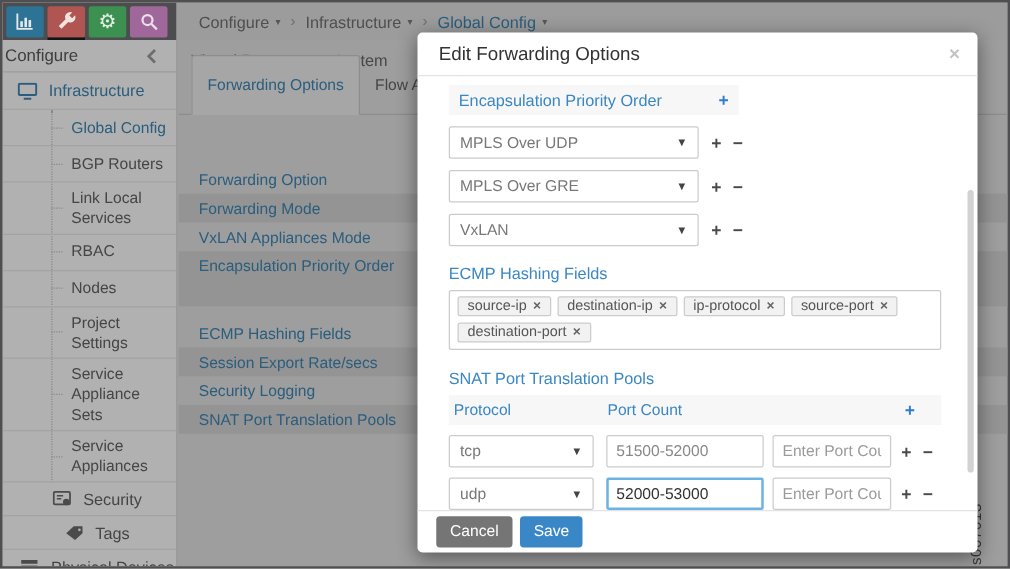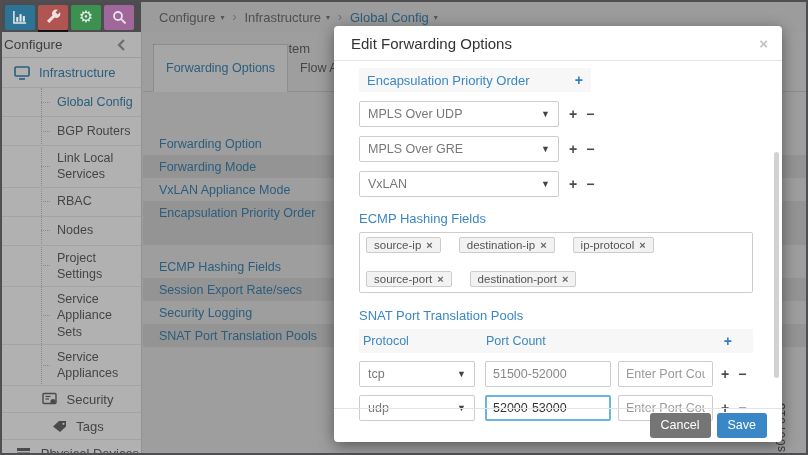--- a/index.html
+++ b/index.html
@@ -73,42 +73,42 @@
   .h-blue { font-size:13px; color:#3a87c4; }
   .plus-blue { color:#2e7ec9; font-weight:700; font-size:14px; line-height:1; }
   .drow { display:flex; align-items:center; margin-top:9px; }
   .dselect { width:200px; height:26px; border:1px solid #ccc; border-radius:2px; background:#fff;
              display:flex; align-items:center; justify-content:space-between; padding:0 8px;
              font-size:12.5px; color:#777; }
   .dcaret { font-size:9px; color:#444; }
   .rowicons { display:flex; gap:9px; margin-left:10px; color:#4a4a4a; font-weight:700; font-size:14px; }
   .ecmp-head { margin-top:14px; }
   .chipbox { margin-top:6px; border:1px solid #ccc; border-radius:2px; padding:4px 6px 5px;
-             display:flex; flex-wrap:wrap; gap:18px; }
+             display:flex; flex-wrap:wrap; gap:5px; }
   .chip { display:inline-flex; align-items:center; gap:5px; background:#f2f2f2; border:1px solid #ccc;
           border-radius:2px; padding:1px 7px; font-size:11.5px; color:#555; }
   .chip-x { font-size:11px; font-weight:700; color:#666; }
   .snat-head { margin-top:15px; }
   .snat-cols { margin-top:6px; height:24px; background:#f7f7f7; display:flex; align-items:center;
                padding:0 8px 0 4px; font-size:12.5px; color:#3a87c4; }
   .snat-cols .c1 { width:123px; } .snat-cols .c2 { width:133px; }
   .snat-cols .plus-blue { margin-left:auto; margin-right:13px; }
   .snat-row { display:flex; align-items:center; margin-top:8px; }
   .pselect { width:116px; height:26px; border:1px solid #ccc; border-radius:2px; background:#fff;
              display:flex; align-items:center; justify-content:space-between; padding:0 8px;
              font-size:12.5px; color:#777; }
   .tinput { height:26px; border:1px solid #ccc; border-radius:2px; padding:0 7px; font-size:12.5px;
             font-family:inherit; color:#888; outline:none; }
   .range-in { margin-left:10px; width:126px; }
   .count-in { margin-left:7px; width:95px; }
   .tinput::placeholder { color:#9b9b9b; }
   .tinput.focused { border:2px solid #6cb3e2; color:#333; padding:0 6px; }
   .snat-row .rowicons { margin-left:8px; }
   .m-foot { position:absolute; left:0; right:0; bottom:0; height:34px; border-top:1px solid #e3e3e3;
-            display:flex; align-items:center; justify-content:flex-end; gap:6px; padding:0 15px; }
+            display:flex; align-items:center; gap:6px; padding:0 15px; }
   .btn { font-size:12.5px; color:#fff; border:none; border-radius:3px; padding:4px 11px;
          font-family:inherit; line-height:1.4; }
   .btn.cancel { background:#757575; }
   .btn.save { background:#3a87c8; }
 
   .watermark { position:absolute; left:772px; top:384px; height:66px; writing-mode:vertical-rl;
                transform:rotate(180deg); font-size:12px; color:#3a3a3a; z-index:5; letter-spacing:0.5px; }
 </style>
 </head>
 <body>
@@ -252,21 +252,21 @@
     </div>
     <div class="tspacer"></div>
     <div class="tablerows">
       <div class="trow">
           <span>Forwarding Option</span>
         </div>
       <div class="trow">
           <span>Forwarding Mode</span>
         </div>
       <div class="trow">
-          <span>VxLAN Appliance Mode</span>
+          <span>VxLAN Appliances Mode</span>
         </div>
       <div class="trow">
           <span>Encapsulation Priority Order</span>
         </div>
       <div class="trow">
           <span>ECMP Hashing Fields</span>
         </div>
       <div class="trow">
           <span>Session Export Rate/secs</span>
         </div>

